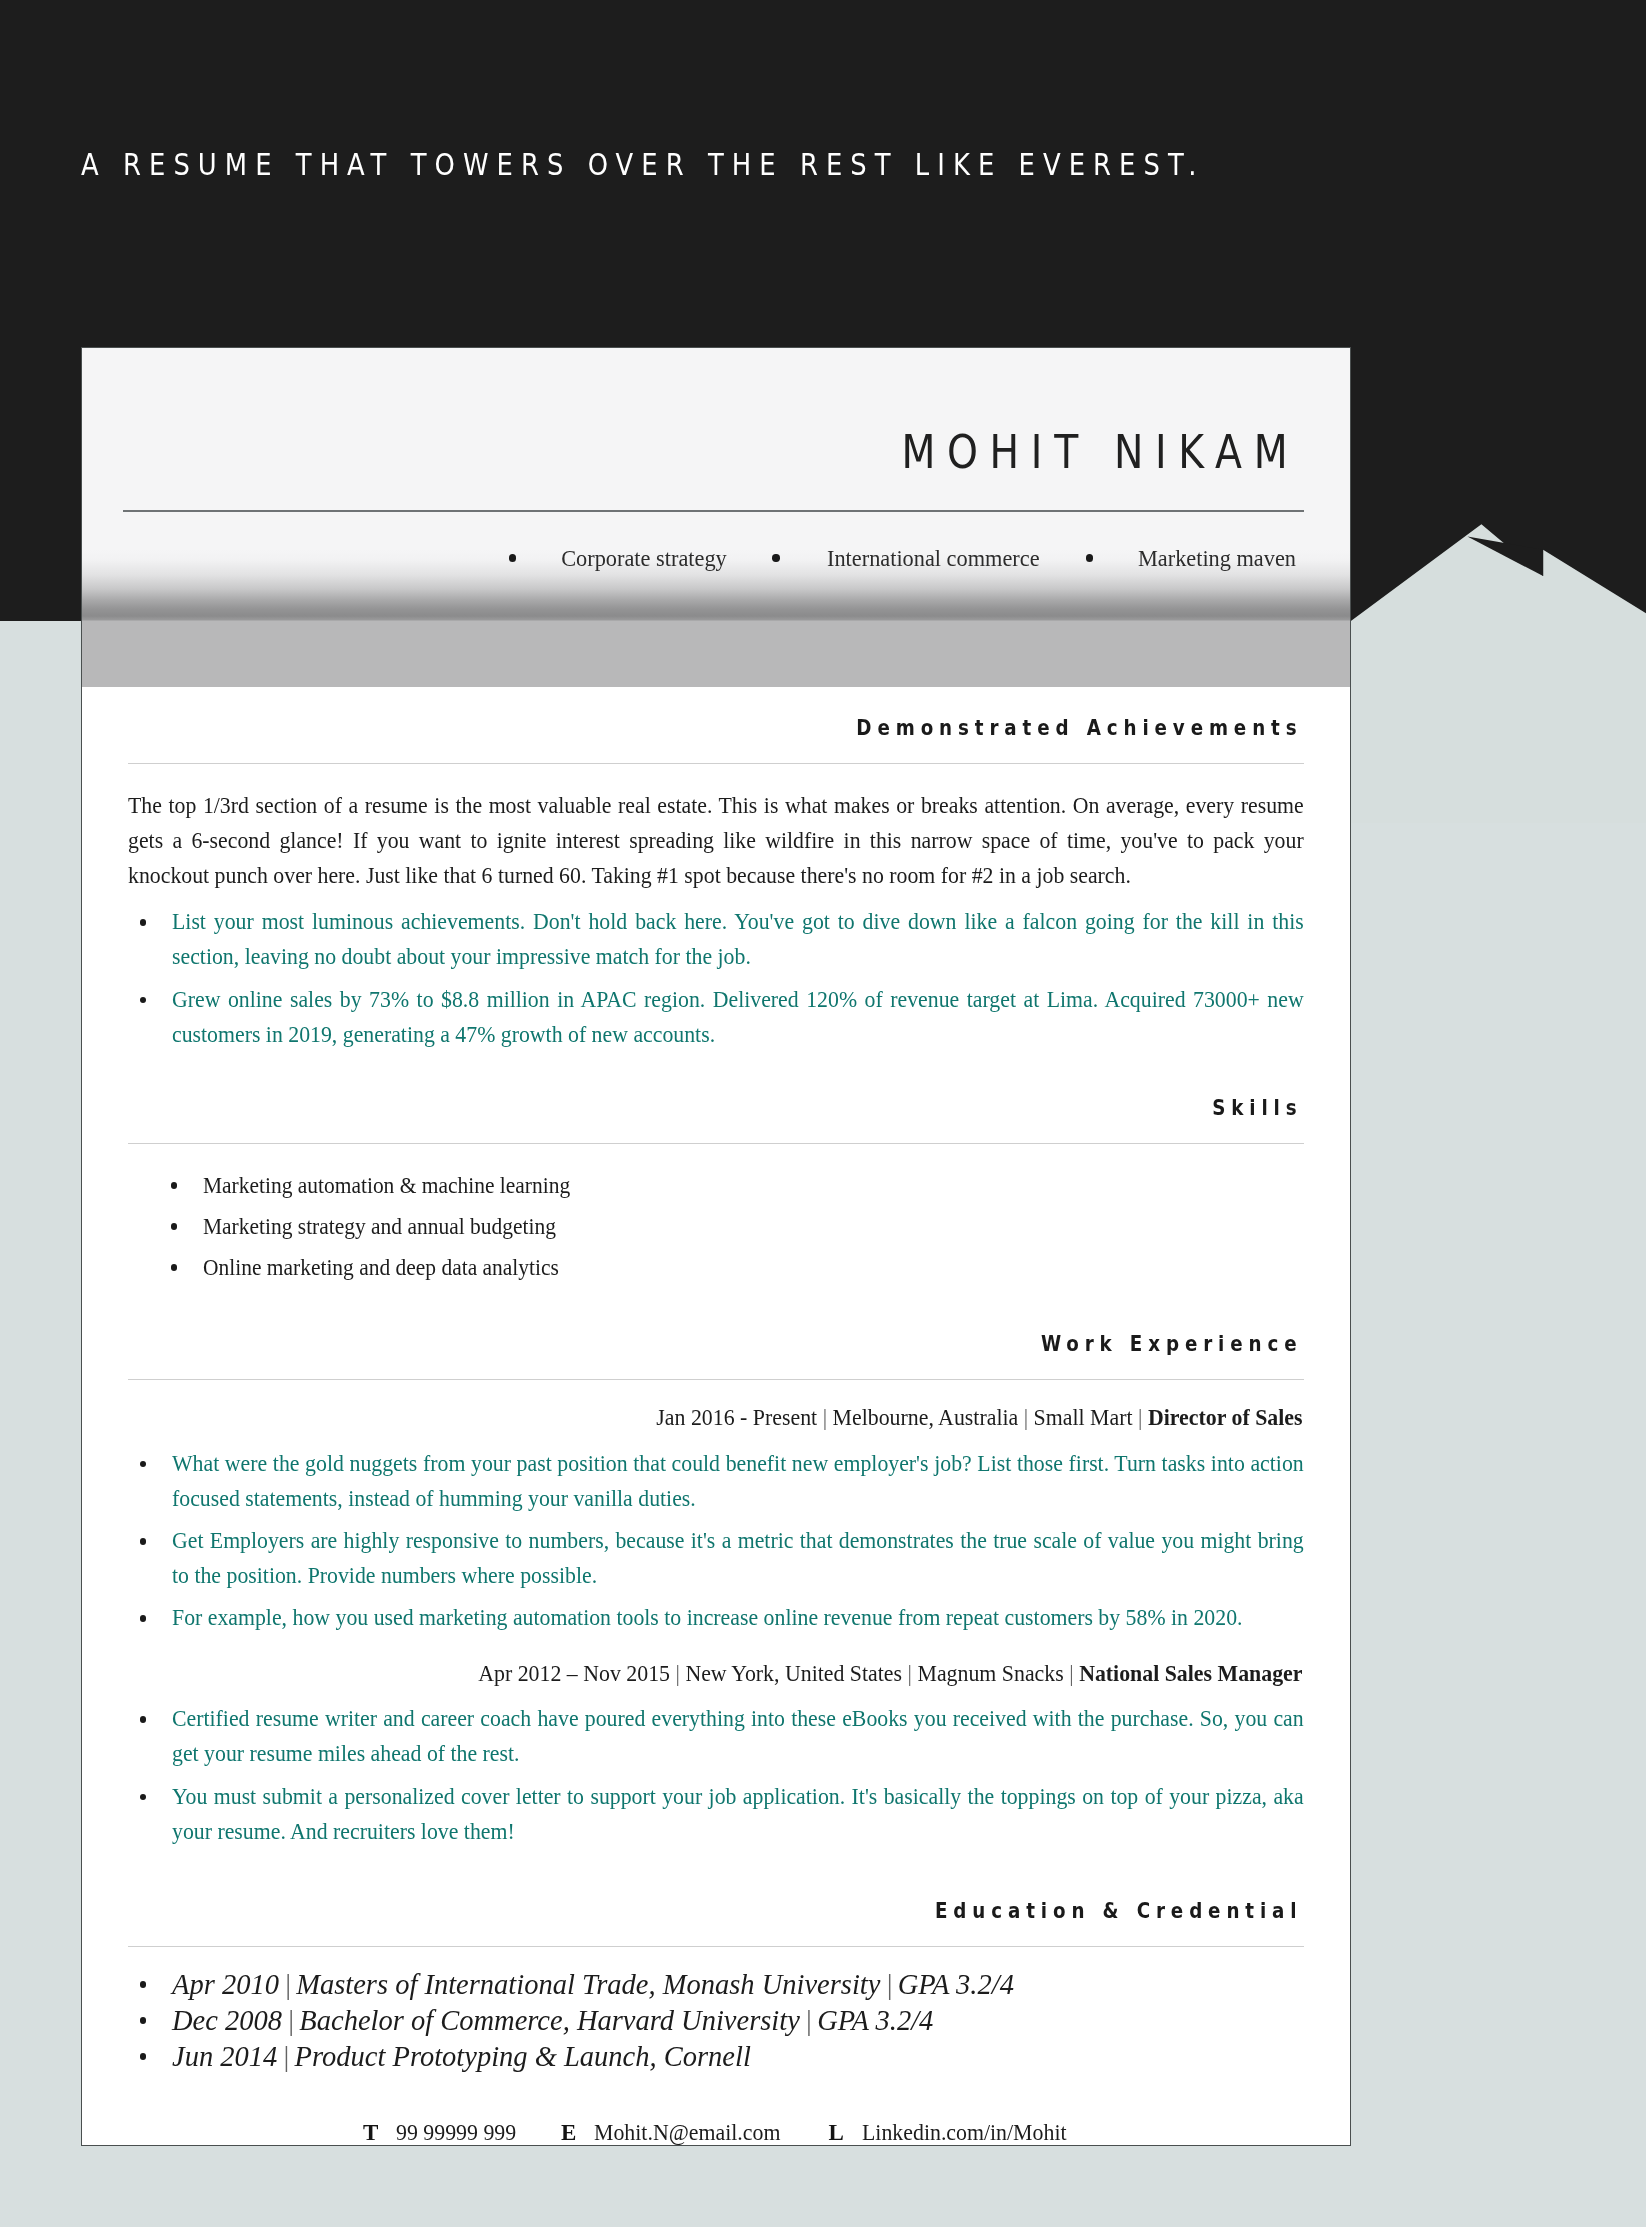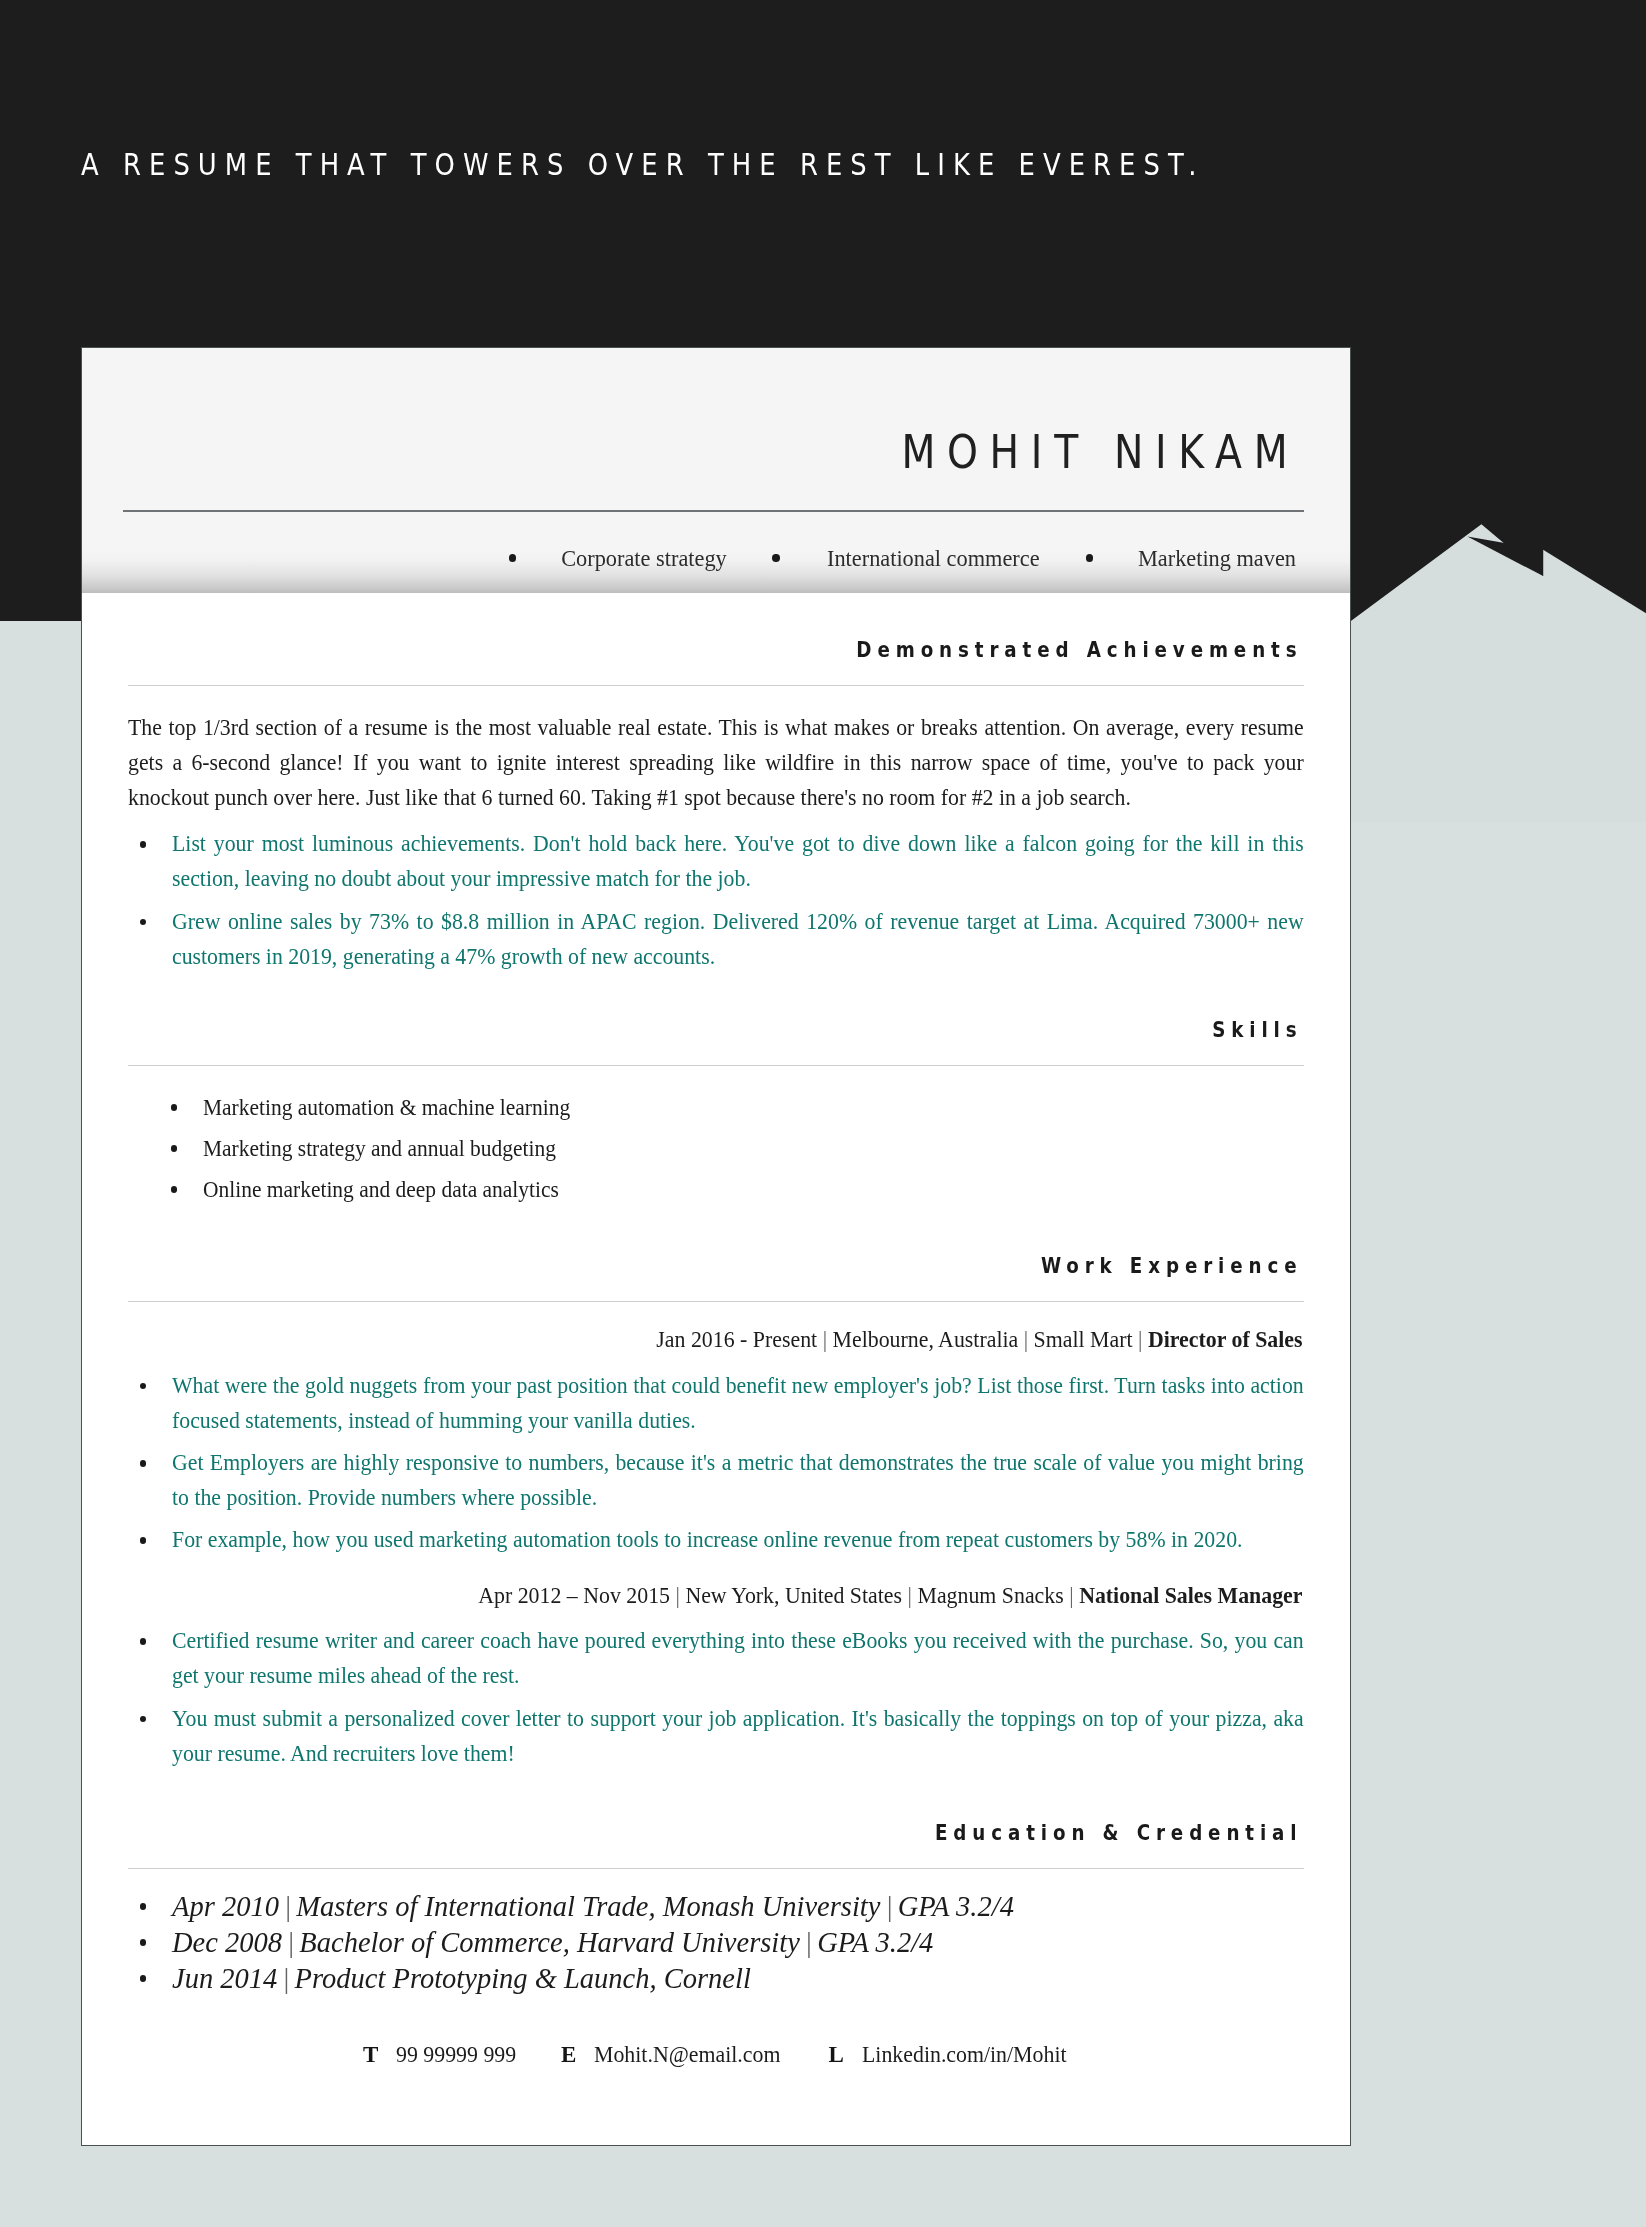--- a/index.html
+++ b/index.html
@@ -62,21 +62,21 @@
     height: 1799px;
     background: #ffffff;
     border: 0.8px solid #4a4f4f;
     box-sizing: border-box;
     overflow: hidden;
   }
 
   
   .card-header {
     position: relative;
-    height: 245px;
+    height: 339px;
     background: linear-gradient(to bottom,
         #f5f5f6 0px,
         #f5f5f6 202px,
         #f2f2f3 212px,
         #e2e2e3 227px,
         #c8c8c9 241px,
         #a9a9aa 252px,
         #949495 261px,
         #8b8b8c 268px,
         #9a9a9b 272px,
@@ -124,21 +124,21 @@
     width: 7.4px;
     height: 7.4px;
     border-radius: 50%;
     background: #1a1a1a;
     margin: 0 23px;
     flex: none;
   }
 
   
   .card-body {
-    padding: 16px 46px;
+    padding: 0 46px;
     box-sizing: border-box;
   }
 
   .section {
     margin: 0;
   }
   .section-title {
     text-align: right;
     font-family: "DejaVu Sans Condensed", "Liberation Sans Narrow", "Liberation Sans", sans-serif;
     font-size: 21.4px;

